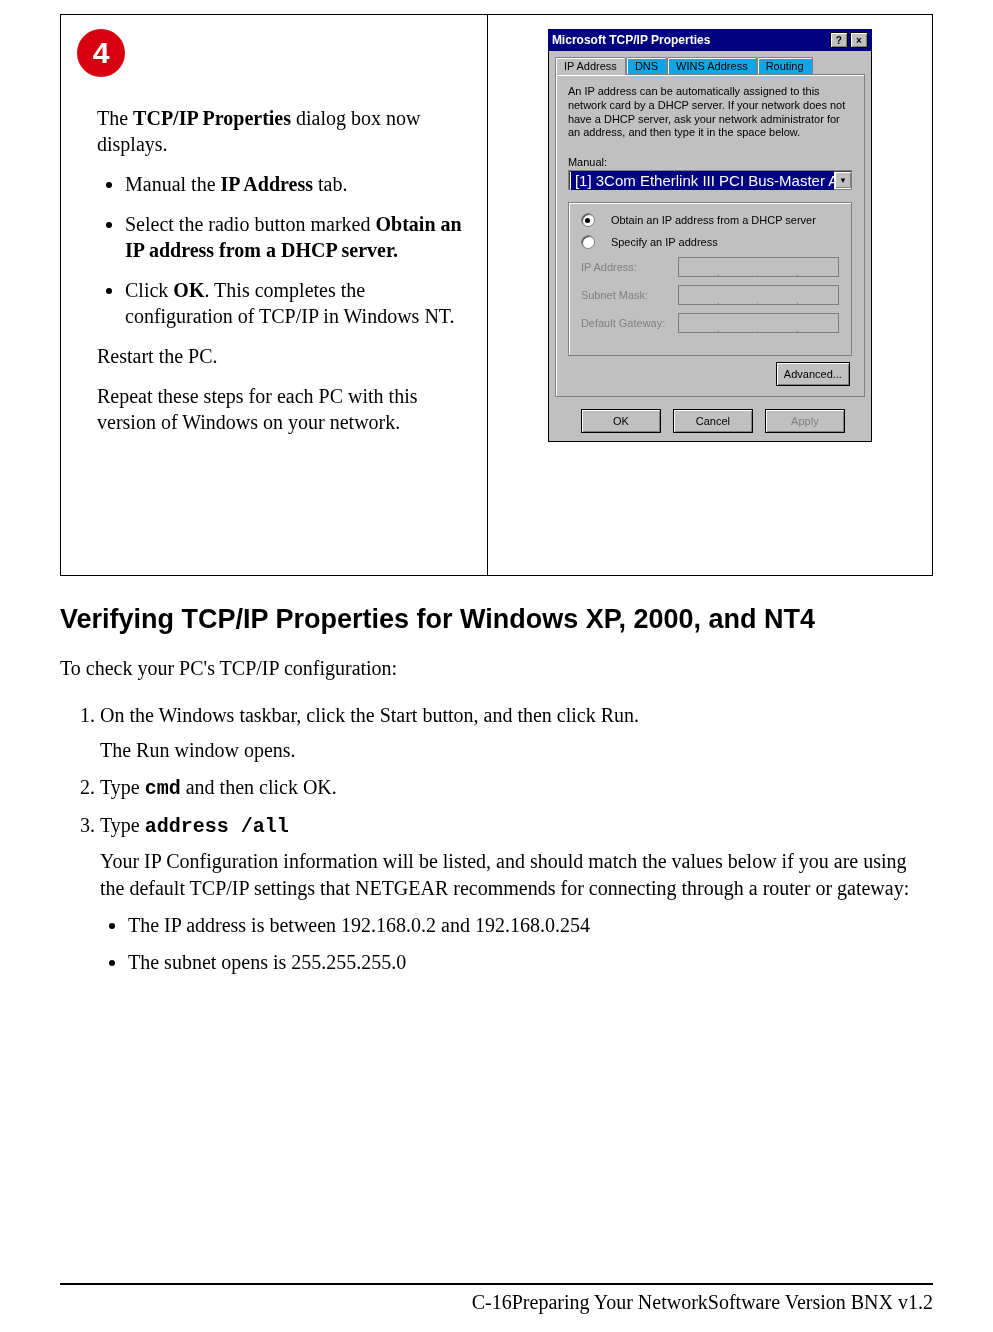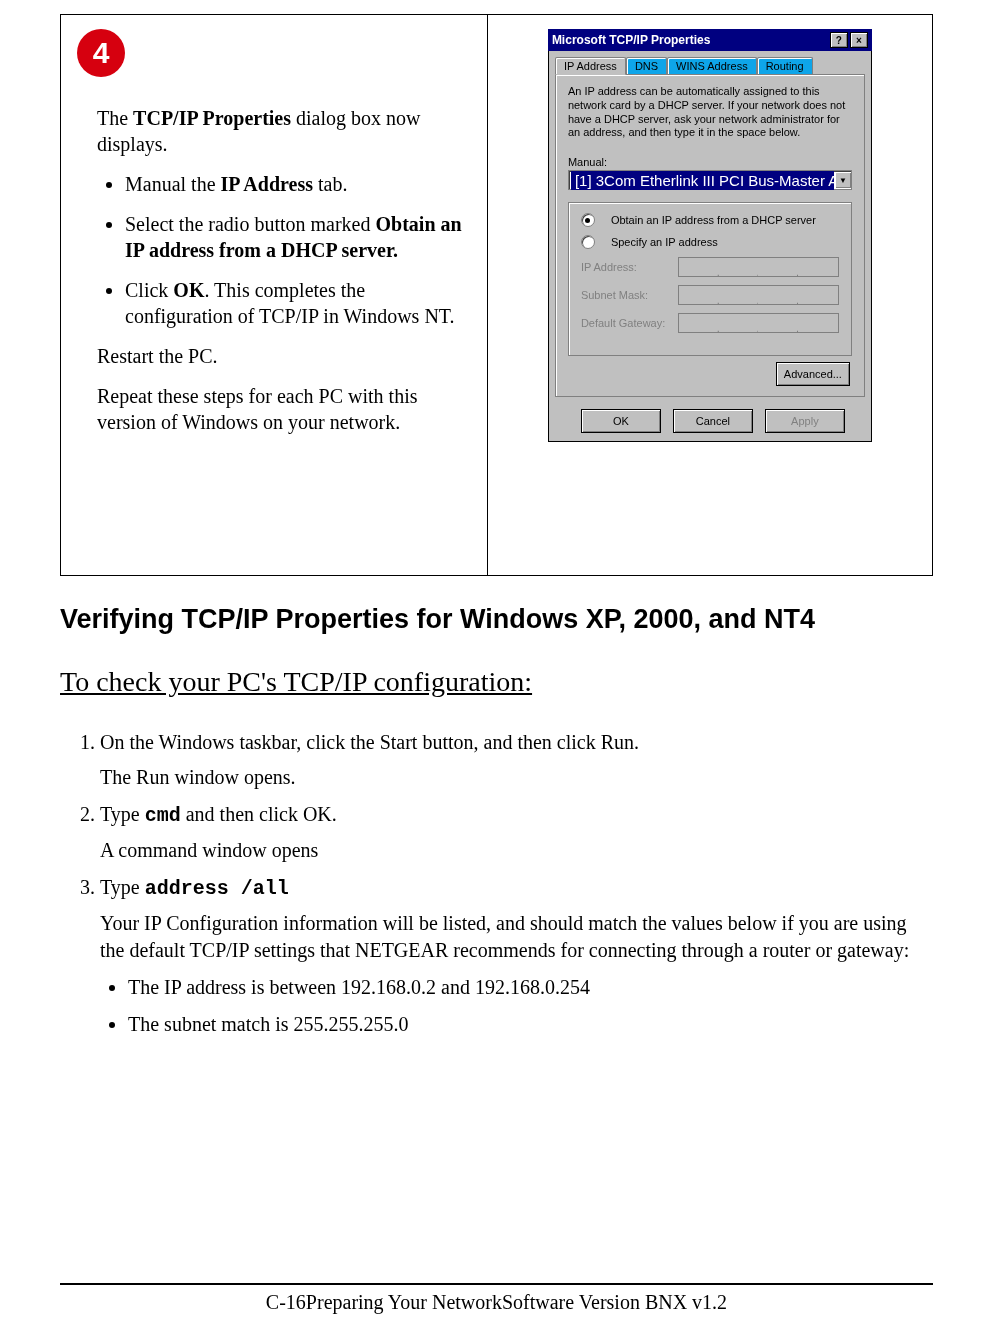--- a/index.html
+++ b/index.html
@@ -222,23 +222,22 @@
   }
   .okrow .btn95 { min-width: 78px; }
 
   h2.sect {
     font-family: Arial, Helvetica, sans-serif;
     font-weight: bold;
     font-size: 27px;
     margin: 28px 0 16px 0;
   }
   .body18 {
-    font-size: 28px;
+    font-size: 20px;
     line-height: 1.35;
-    text-decoration: underline;
   }
   ol.steps {
     font-size: 20px;
     line-height: 1.35;
     padding-left: 40px;
     margin-top: 12px;
   }
   ol.steps > li { margin-bottom: 10px; }
   ol.steps > li > p { margin: 8px 0; }
   .code { font-family: "Courier New", monospace; font-weight: bold; }
@@ -250,21 +249,21 @@
   ul.inner li { margin-bottom: 10px; font-size: 20px; }
 
   .footer {
     position: absolute;
     bottom: 18px;
     left: 60px; right: 60px;
     border-top: 2px solid #000;
     padding-top: 6px;
     font-size: 20px;
     display: flex;
-    justify-content: center;
+    justify-content: flex-end;
   }
 </style>
 </head>
 <body>
 
 <div class="page">
 
   <div class="twocol">
     <div class="leftcell">
       <div class="stepnum">4</div>
@@ -369,28 +368,27 @@
   <h2 class="sect">Verifying TCP/IP Properties for Windows XP, 2000, and NT4</h2>
   <p class="body18">To check your PC's TCP/IP configuration:</p>
 
   <ol class="steps">
     <li>
       <span>On the Windows taskbar, click the Start button, and then click Run.</span>
       <p>The Run window opens.</p>
     </li>
     <li>
       <span>Type </span><span class="code">cmd</span><span> and then click OK.</span>
-      <p>A command window opens</p>
     </li>
     <li>
       <span>Type </span><span class="code">address /all</span>
       <p>Your IP Configuration information will be listed, and should match the values below if you are using the default TCP/IP settings that NETGEAR recommends for connecting through a router or gateway:</p>
       <ul class="inner">
         <li>The IP address is between 192.168.0.2 and 192.168.0.254</li>
-        <li>The subnet match is 255.255.255.0</li>
+        <li>The subnet opens is 255.255.255.0</li>
       </ul>
     </li>
   </ol>
 </div>
 
 <div class="footer">
   <span>C-16</span>
   <span>Preparing Your NetworkSoftware Version BNX v1.2</span>
 </div>
 

